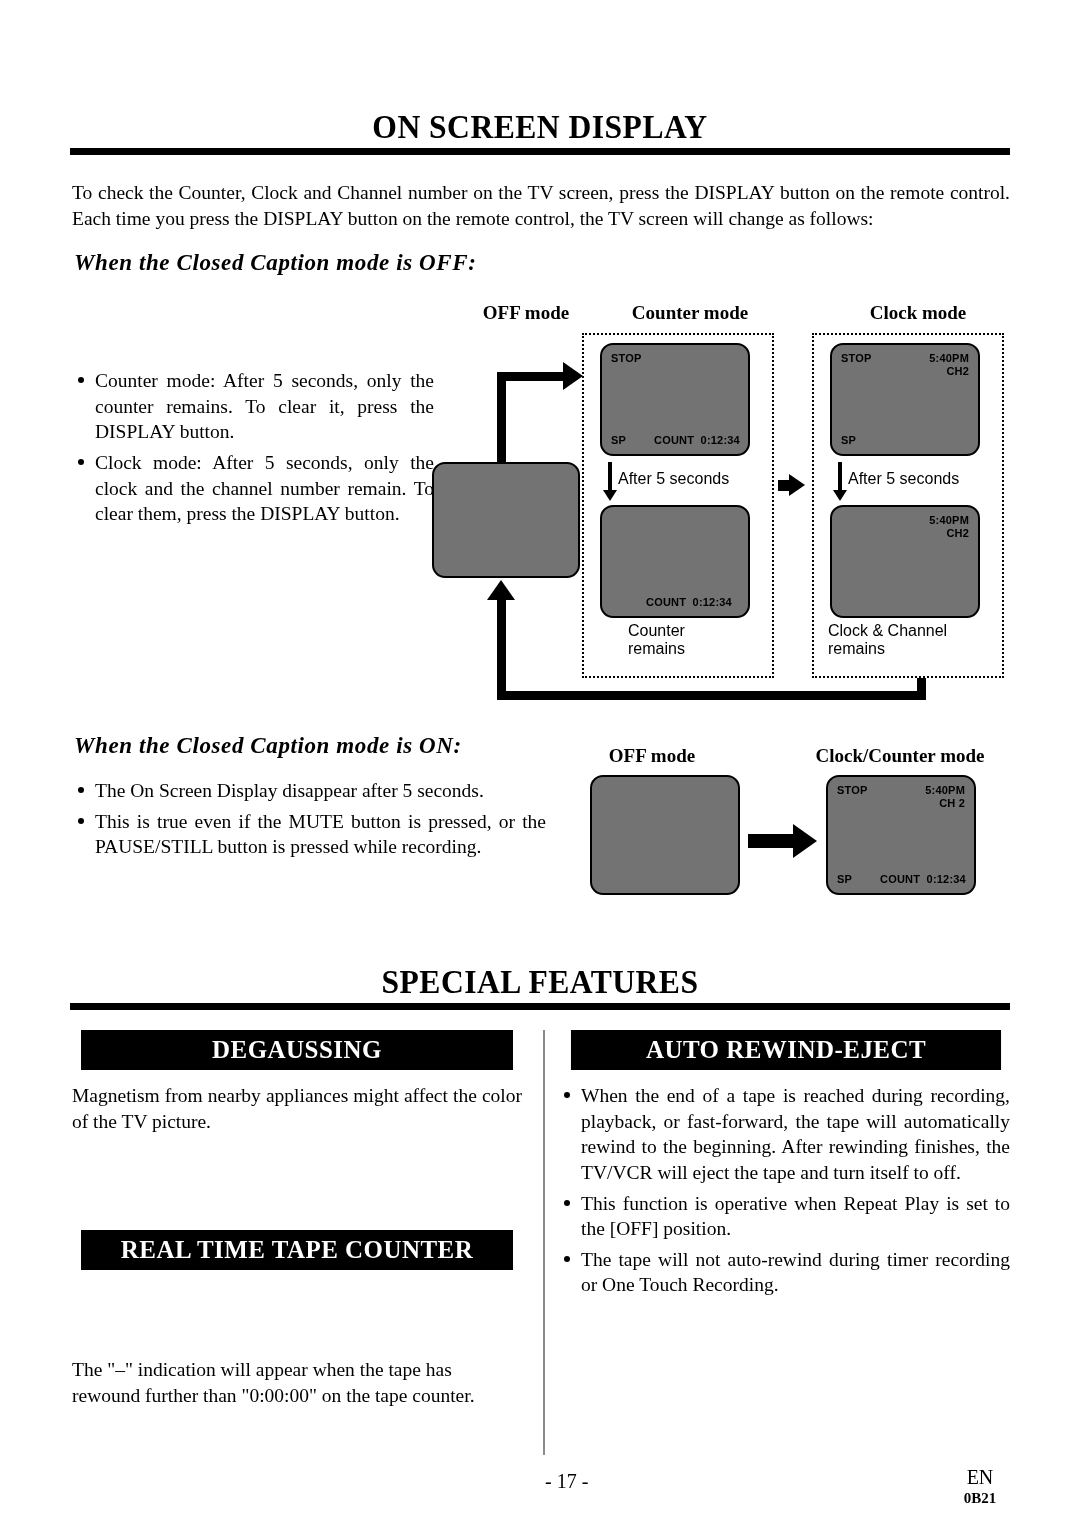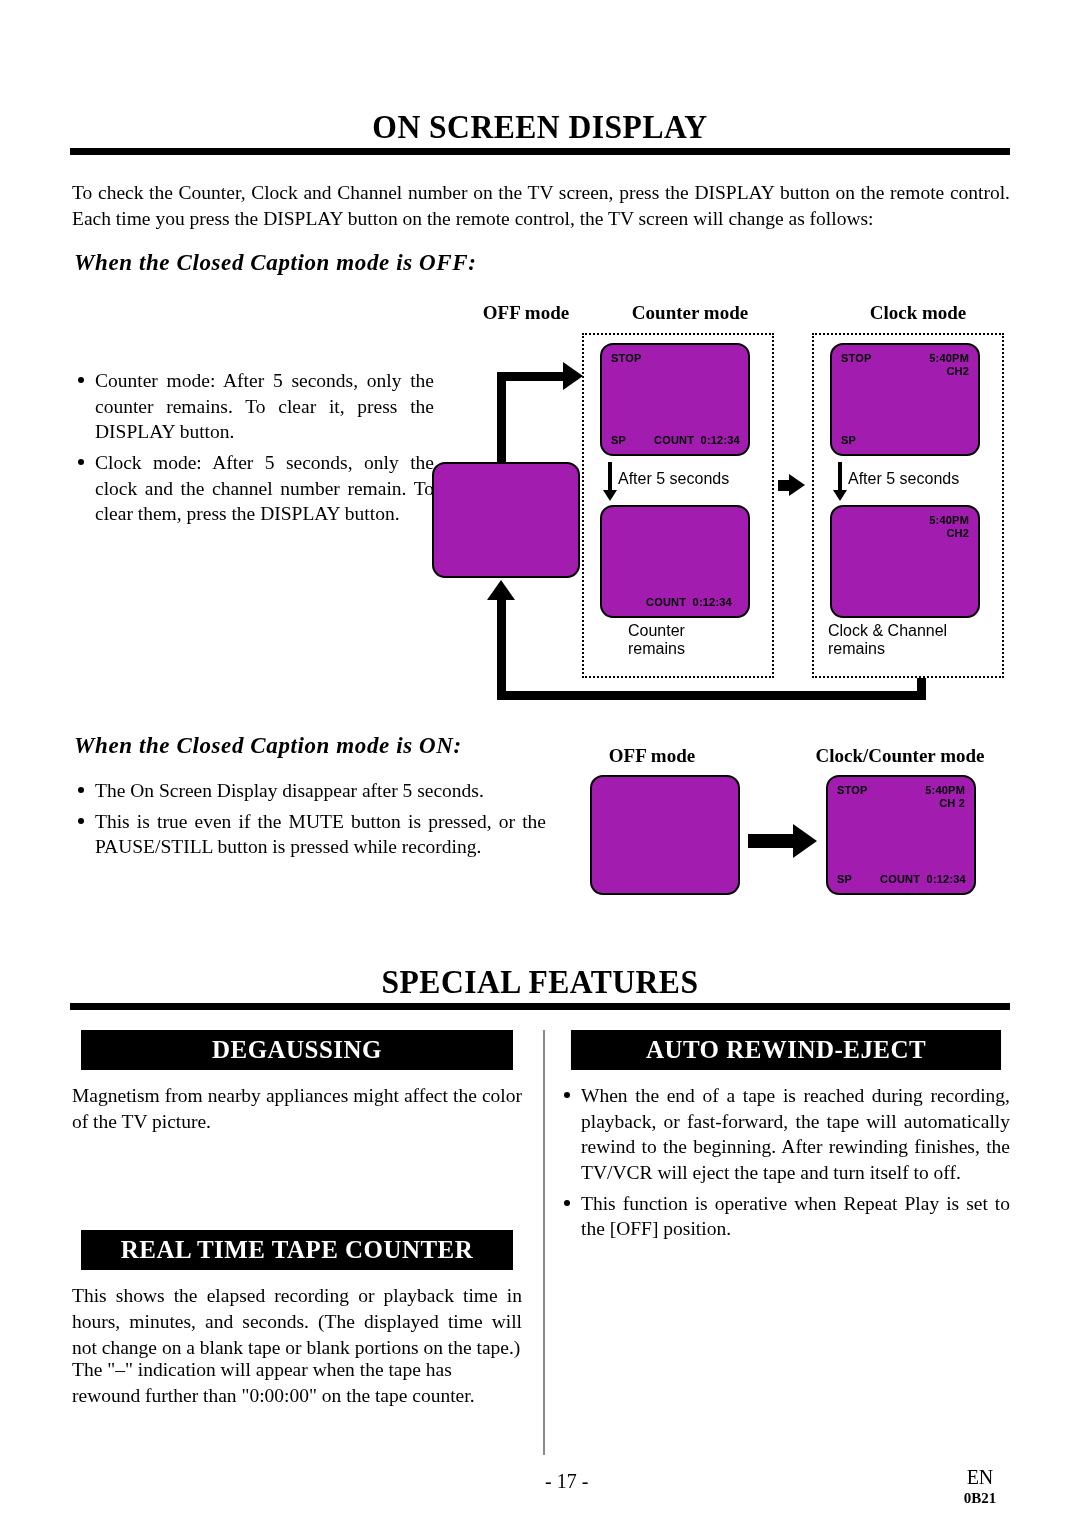--- a/index.html
+++ b/index.html
@@ -83,21 +83,21 @@
     border-radius: 50%;
     background: #000;
   }
   ul.blist > li.tight { text-align: left; }
 
   
   .tv {
     position: absolute;
     border: 2px solid #000;
     border-radius: 13px;
-    background: #a21caf;
+    background: #737373;
     box-sizing: border-box;
   }
   .tv .osd {
     position: absolute;
     font-family: "Liberation Sans", "DejaVu Sans", sans-serif;
     font-size: 11px;
     font-weight: bold;
     letter-spacing: 0.2px;
     white-space: pre;
     line-height: 1.18;
@@ -298,27 +298,27 @@
   <div class="sec-rule" style="top:1003px;"></div>
 
   <div class="vdiv" style="left:543px; top:1030px; height:425px;"></div>
 
   <div class="banner" style="left:72px; top:1030px; width:450px; height:40px;">DEGAUSSING</div>
 
   <div class="para" style="left:72px; top:1083px; width:450px;">Magnetism from nearby appliances might affect the color of the TV picture.</div>
 
   <div class="banner" style="left:72px; top:1230px; width:450px; height:40px;">REAL TIME TAPE COUNTER</div>
 
-  <div class="para" style="left:72px; top:1283px; width:450px;">This shows the elapsed recording or playback time in hours, minutes, and seconds. (The displayed time will not change on a blank tape or blank portions on the tape.)</div>
   <div class="para" style="left:72px; top:1357px; width:450px; text-align:left;">The "–" indication will appear when the tape has rewound further than "0:00:00" on the tape counter.</div>
 
   <div class="banner" style="left:562px; top:1030px; width:448px; height:40px;">AUTO REWIND-EJECT</div>
 
   <ul class="blist" style="left:562px; top:1083px; width:448px;">
     <li>When the end of a tape is reached during recording, playback, or fast-forward, the tape will automatically rewind to the beginning. After rewinding finishes, the TV/VCR will eject the tape and turn itself to off.</li>
     <li>This function is operative when Repeat Play is set to the [OFF] position.</li>
+    <li>The tape will not auto-rewind during timer recording or One Touch Recording.</li>
   </ul>
 
   <div class="footer-page" style="left:505px; top:1470px;">- 17 -</div>
   <div class="footer-en" style="left:950px; top:1466px; width:60px;">EN</div>
   <div class="footer-code" style="left:950px; top:1490px; width:60px;">0B21</div>
 
 </div>
 
 </body></html>

